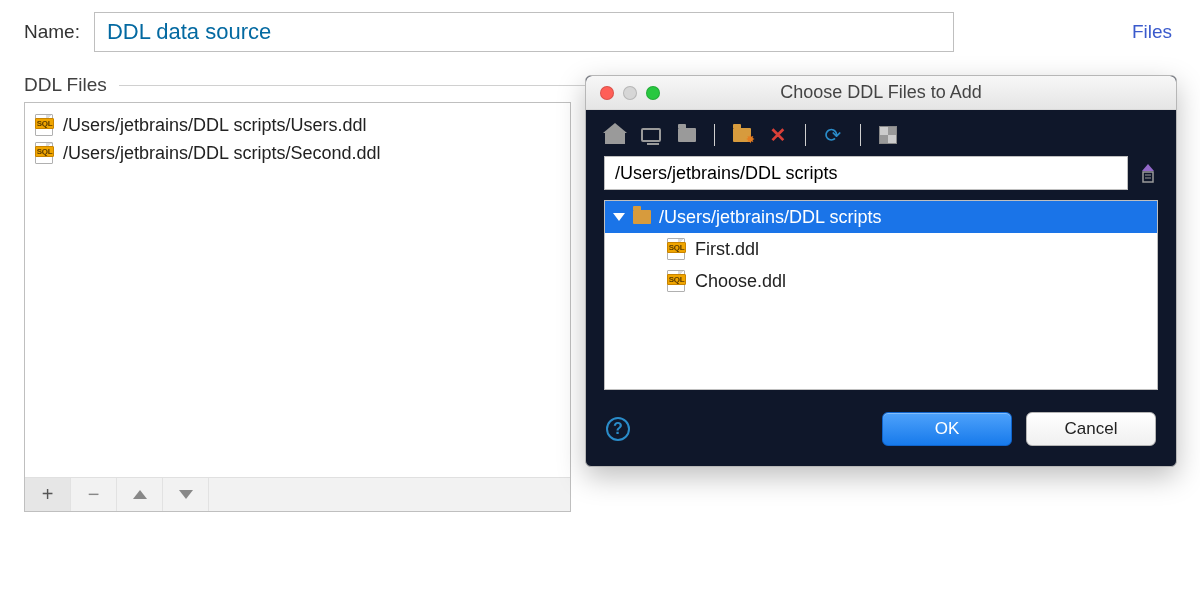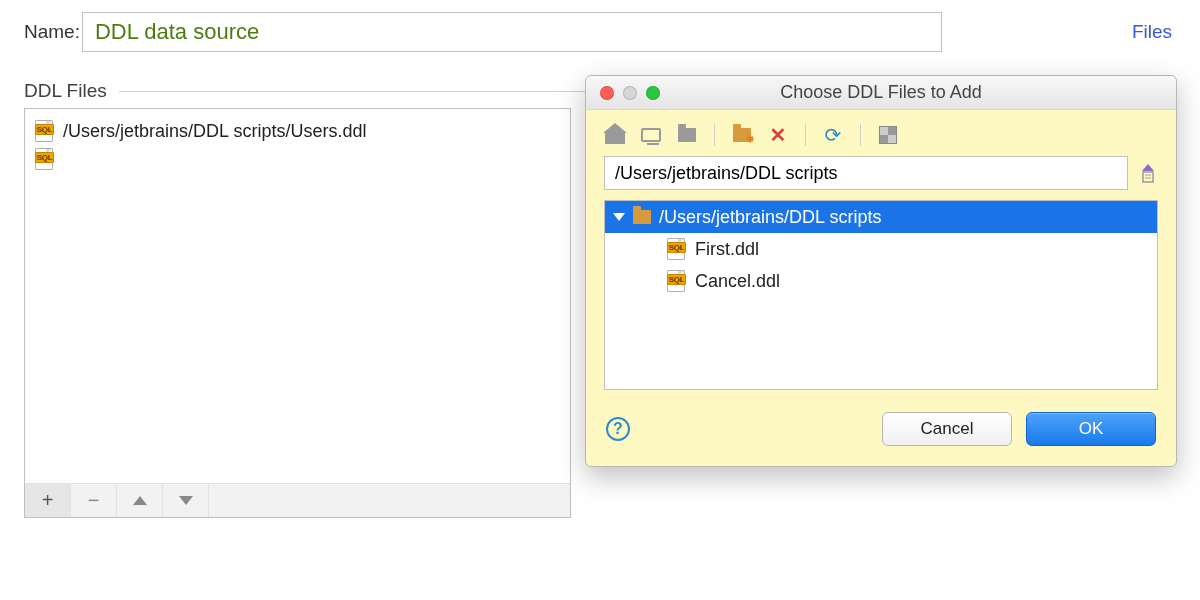--- a/index.html
+++ b/index.html
@@ -1,22 +1,22 @@
 <!DOCTYPE html>
 <html><head>
 <meta charset="utf-8">
 <style>
   * { box-sizing: border-box; margin: 0; padding: 0; }
   body { font-family: 'Helvetica Neue', Arial, sans-serif; font-size: 17px; background: #fff; width: 1200px; height: 600px; overflow: hidden; color: #222; }
 
   .main { position: relative; padding: 12px 28px 0 24px; }
 
-  .name-row { display: flex; align-items: center; gap: 2px; margin-bottom: 28px; }
+  .name-row { display: flex; align-items: center; gap: 14px; margin-bottom: 22px; }
   .name-label { font-size: 19px; color: #333; }
-  .name-input { flex: 0 0 860px; height: 40px; border: 1px solid #bfbfbf; padding: 12px 12px; font-size: 22px; color: #4d7c0f; background:#fff; }
+  .name-input { flex: 0 0 860px; height: 40px; border: 1px solid #bfbfbf; padding: 12px 12px; font-size: 22px; color: #0369a1; background:#fff; }
   .reset-link { margin-left: auto; color: #3a5acc; font-size: 19px; cursor: pointer; }
 
   .files-label-row { display: flex; align-items: center; margin-bottom: 6px; }
   .files-label { font-size: 19px; color: #404040; margin-right: 12px; }
   .files-rule { flex:1; border:none; border-top:1px solid #d0d0d0; height:1px; }
 
   .files-panel { width: 547px; border: 1px solid #bfbfbf; background: #fff; min-height: 410px; display: flex; flex-direction: column; }
   .files-list { flex: 1; padding: 8px 10px; }
   .file-row { display: flex; align-items: center; gap: 8px; height: 28px; font-size: 18px; color:#222; }
 
@@ -25,21 +25,21 @@
   .sql-icon .page::after { content:''; position:absolute; right:0; top:0; width:6px; height:6px; background:linear-gradient(135deg,#ddd 50%, transparent 50%);}
   .sql-icon .sql-badge { position:absolute; left:0; top:7px; width:19px; height:11px; background:#f0a500; border:1px solid #c98400; border-radius:1px; font-size:8px; font-weight:bold; color:#5a3b00; display:flex; align-items:center; justify-content:center; letter-spacing:-0.3px; }
 
   .files-toolbar { display:flex; height: 34px; background:#f2f2f2; border-top:1px solid #e0e0e0; }
   .tb-btn { width:46px; display:flex; align-items:center; justify-content:center; border-right:1px solid #e2e2e2; color:#888; font-size:20px; cursor:pointer; }
   .tb-btn.accent { background:#e6e6e6; color:#555; }
   .tri-up { width:0;height:0;border-left:7px solid transparent;border-right:7px solid transparent;border-bottom:9px solid #888; }
   .tri-down { width:0;height:0;border-left:7px solid transparent;border-right:7px solid transparent;border-top:9px solid #888; }
 
   
-  .dialog { position:absolute; left:585px; top:75px; width:592px; background:#fef9c3; border:1px solid #b7b7b7; border-radius:6px; box-shadow:0 10px 28px rgba(0,0,0,0.25); }
+  .dialog { position:absolute; left:585px; top:75px; width:592px; background:#0f172a; border:1px solid #b7b7b7; border-radius:6px; box-shadow:0 10px 28px rgba(0,0,0,0.25); }
   .titlebar { height:34px; display:flex; align-items:center; position:relative; border-bottom:1px solid #d9d9d9; background:linear-gradient(#f7f7f7,#e5e5e5); border-radius:6px 6px 0 0;}
   .traffic { display:flex; gap:9px; padding-left:14px; }
   .tl { width:14px; height:14px; border-radius:50%; box-shadow:inset 0 0 0 1px rgba(0,0,0,0.15);}
   .tl.red{background:#ff5f57;} .tl.gray{background:#d6d6d6;} .tl.green{background:#28c840;}
   .titlebar-title { position:absolute; left:0; right:0; text-align:center; font-size:18px; color:#444; }
 
   .dlg-toolbar { padding: 14px 18px 10px 18px; display:flex; align-items:center; gap:14px; }
   .dlg-toolbar .sep { width:1px; height:22px; background:#cfcfcf; margin:0 2px; }
   .tbi { width:22px; height:22px; display:flex; align-items:center; justify-content:center; cursor:pointer; position:relative; }
   .home-ic { position:relative; width:20px; height:18px; }
@@ -97,20 +97,21 @@
             <span class="page"></span>
             <span class="sql-badge">SQL</span>
           </span>
         <span>/Users/jetbrains/DDL scripts/Users.ddl</span>
       </div>
       <div class="file-row">
         <span class="sql-icon">
             <span class="page"></span>
             <span class="sql-badge">SQL</span>
           </span>
+        <span>/Users/jetbrains/DDL scripts/Second.ddl</span>
       </div>
     </div>
     <div class="files-toolbar">
       <div class="tb-btn accent">
           <span>+</span>
         </div>
       <div class="tb-btn">
           <span>−</span>
         </div>
       <div class="tb-btn">
@@ -182,31 +183,31 @@
             <span class="page"></span>
             <span class="sql-badge">SQL</span>
           </span>
         <span>First.ddl</span>
       </div>
       <div class="tree-row tree-child">
         <span class="sql-icon">
             <span class="page"></span>
             <span class="sql-badge">SQL</span>
           </span>
-        <span>Cancel.ddl</span>
+        <span>Choose.ddl</span>
       </div>
     </div>
 
     <div class="dlg-footer">
       <span class="help">
           <span>?</span>
         </span>
       <span class="spacer"></span>
+      <div class="btn primary">
+          <span>OK</span>
+        </div>
       <div class="btn">
           <span>Cancel</span>
         </div>
-      <div class="btn primary">
-          <span>OK</span>
-        </div>
     </div>
   </div>
 
 </div>
 
 </body></html>

